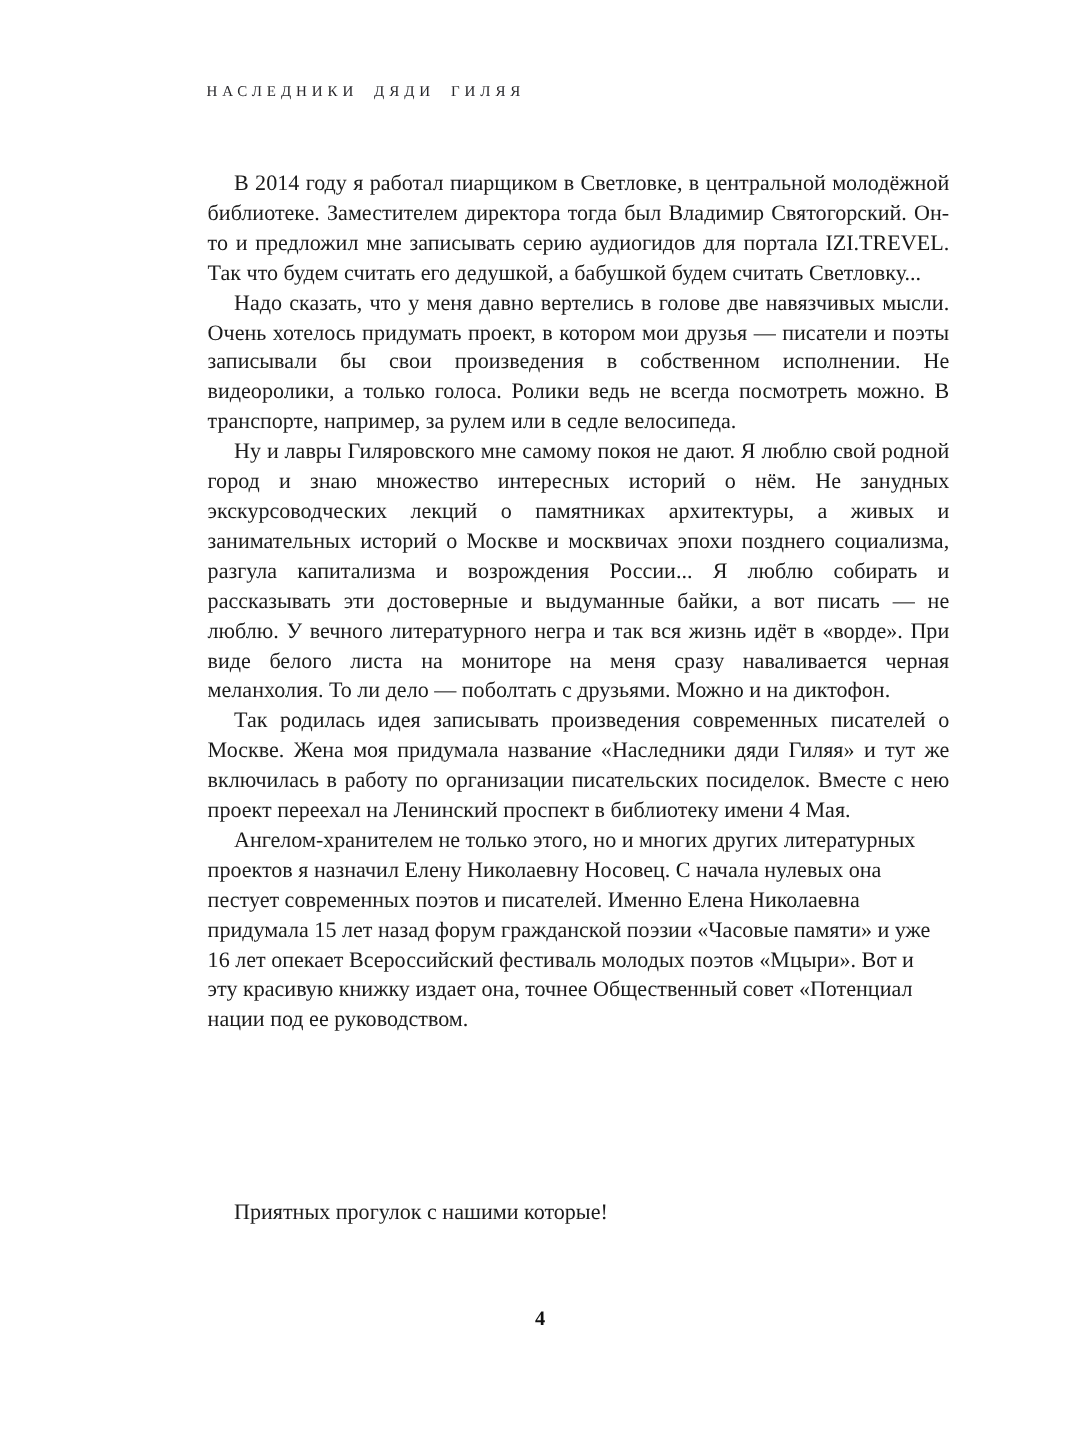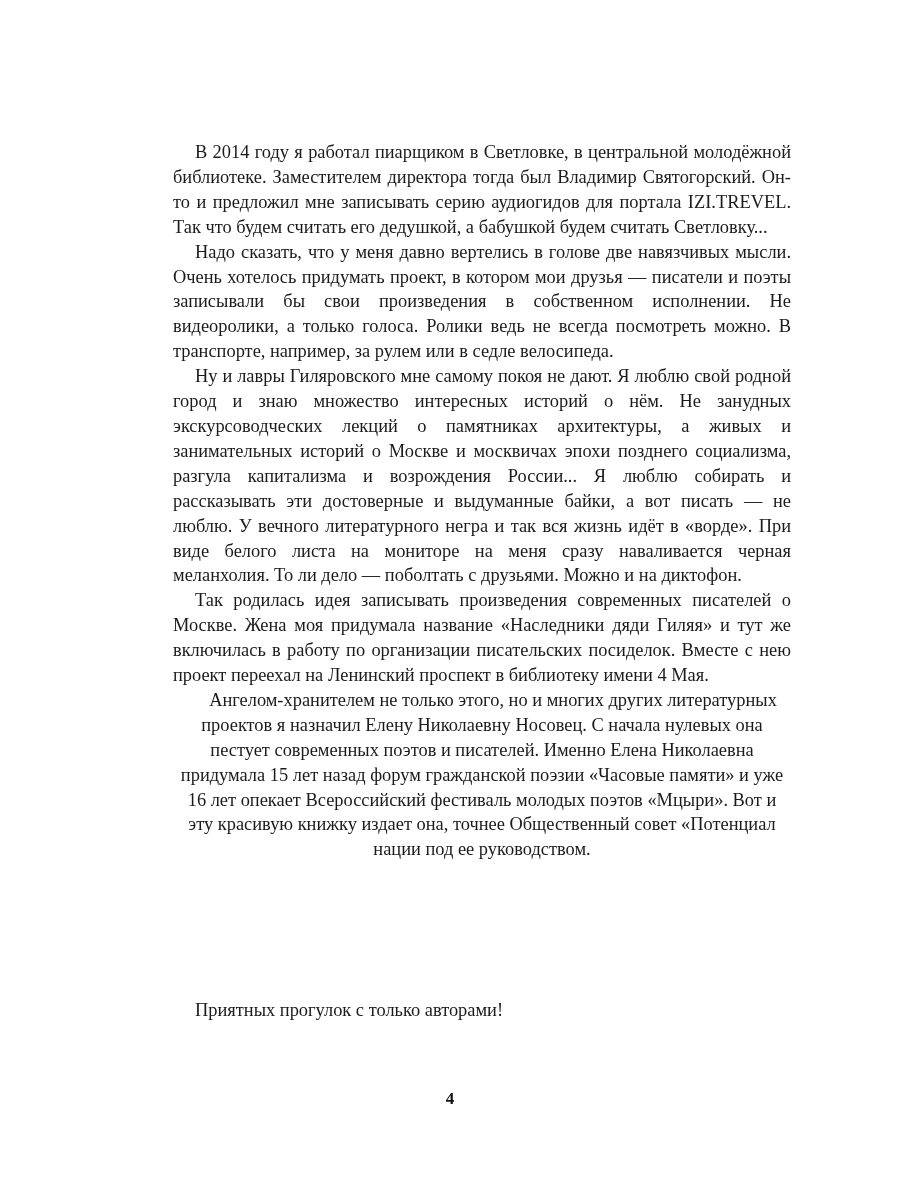--- a/index.html
+++ b/index.html
@@ -54,21 +54,21 @@
     text-align: justify;
     font-size: 18.4px;
     line-height: 24.9px;
     color: #1b1b1b;
     hyphens: manual;
     font-family: Liberation Serif, serif;
     -webkit-hyphens: manual;
   }
 
   .textblock p.last-left {
-    text-align: center;
+    text-align: left;
   }
 
   
   .closing {
     position: absolute;
     left: 173px;
     top: 998px;
     width: 618px;
     margin: 0;
     text-indent: 22px;
@@ -89,26 +89,27 @@
     font-size: 17px;
     font-weight: bold;
     color: #111111;
   }
 </style>
 </head>
 <body>
 
 <div class="page">
 
+  <div class="running-head">Наследники дяди Гиляя</div>
 
   <div class="textblock">
     <p>В 2014 году я работал пиарщиком в Светловке, в центральной молодёжной библиотеке. Заместителем директора тогда был Владимир Святогорский. Он-то и предложил мне записывать серию аудиогидов для портала IZI.TREVEL. Так что будем считать его дедушкой, а бабушкой будем считать Светловку...</p>
     <p>Надо сказать, что у меня давно вертелись в голове две навязчивых мысли. Очень хотелось придумать проект, в котором мои друзья — писатели и поэты записывали бы свои произведения в собственном исполнении. Не видеоролики, а только голоса. Ролики ведь не всегда посмотреть можно. В транспорте, например, за рулем или в седле велосипеда.</p>
     <p>Ну и лавры Гиляровского мне самому покоя не дают. Я люблю свой родной город и знаю множество интересных историй о нём. Не занудных экскурсоводческих лекций о памятниках архитектуры, а живых и занимательных историй о Москве и москвичах эпохи позднего социализма, разгула капитализма и возрождения России... Я люблю собирать и рассказывать эти достоверные и выдуманные байки, а вот писать — не люблю. У вечного литературного негра и так вся жизнь идёт в «ворде». При виде белого листа на мониторе на меня сразу наваливается черная меланхолия. То ли дело — поболтать с друзьями. Можно и на диктофон.</p>
     <p>Так родилась идея записывать произведения современных писателей о Москве. Жена моя придумала название «Наследники дяди Гиляя» и тут же включилась в работу по организации писательских посиделок. Вместе с нею проект переехал на Ленинский проспект в библиотеку имени 4 Мая.</p>
     <p class="last-left">Ангелом-хранителем не только этого, но и многих других литературных проектов я назначил Елену Николаевну Носовец. С начала нулевых она пестует современных поэтов и писателей. Именно Елена Николаевна придумала 15 лет назад форум гражданской поэзии «Часовые памяти» и уже 16 лет опекает Всероссийский фестиваль молодых поэтов «Мцыри». Вот и эту красивую книжку издает она, точнее Общественный совет «Потенциал нации под ее руководством.</p>
   </div>
 
-  <p class="closing">Приятных прогулок с только авторами!</p>
+  <p class="closing">Приятных прогулок с нашими которые!</p>
 
   <div class="folio">4</div>
 
 </div>
 
 </body></html>

